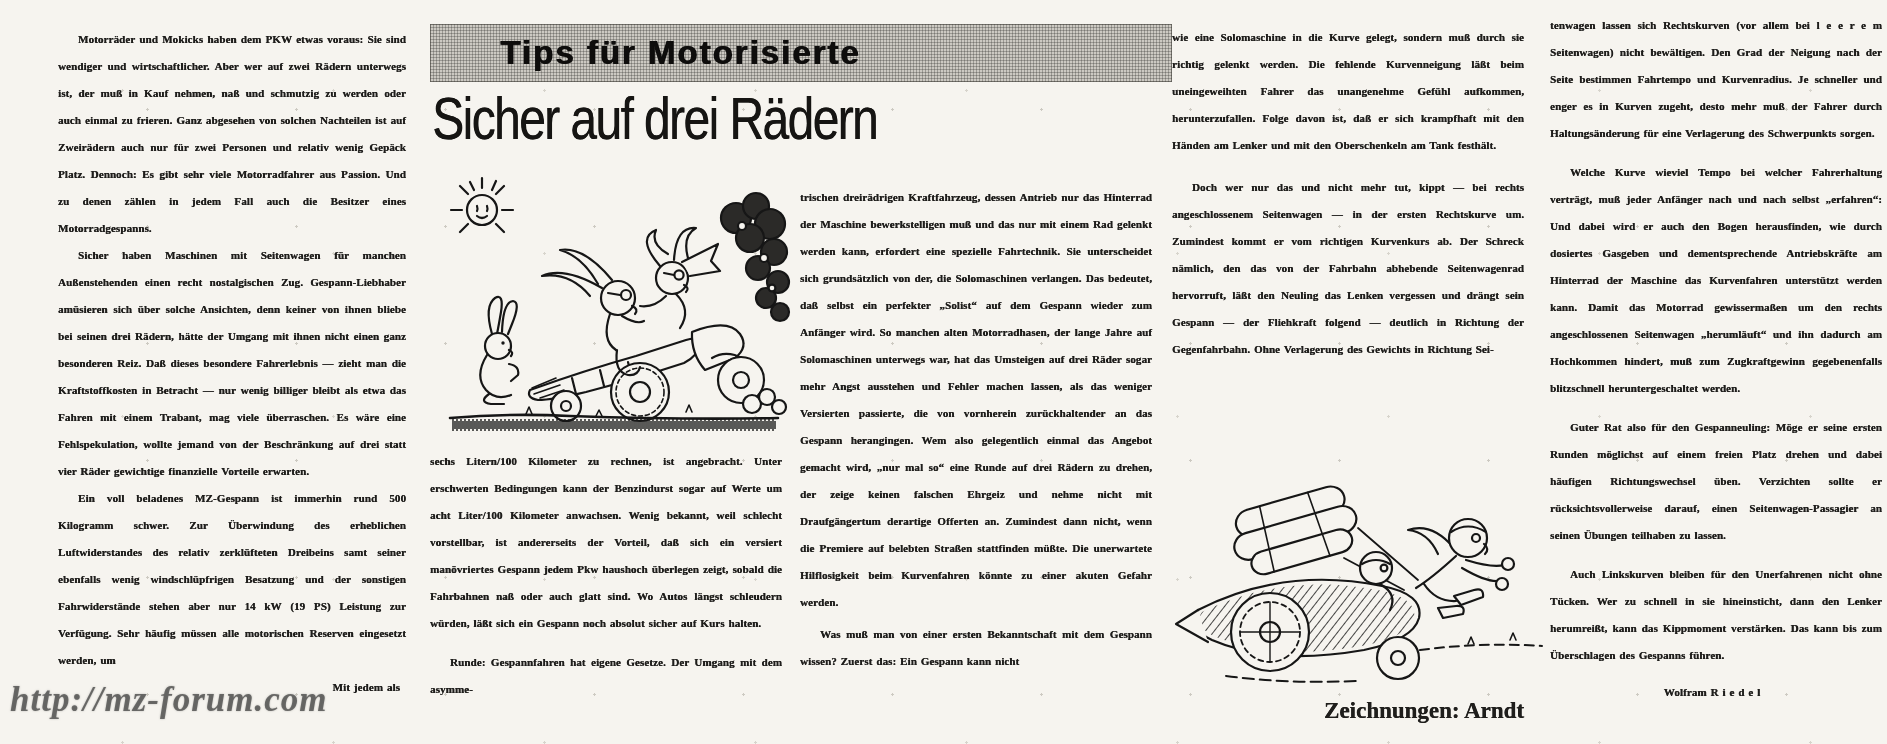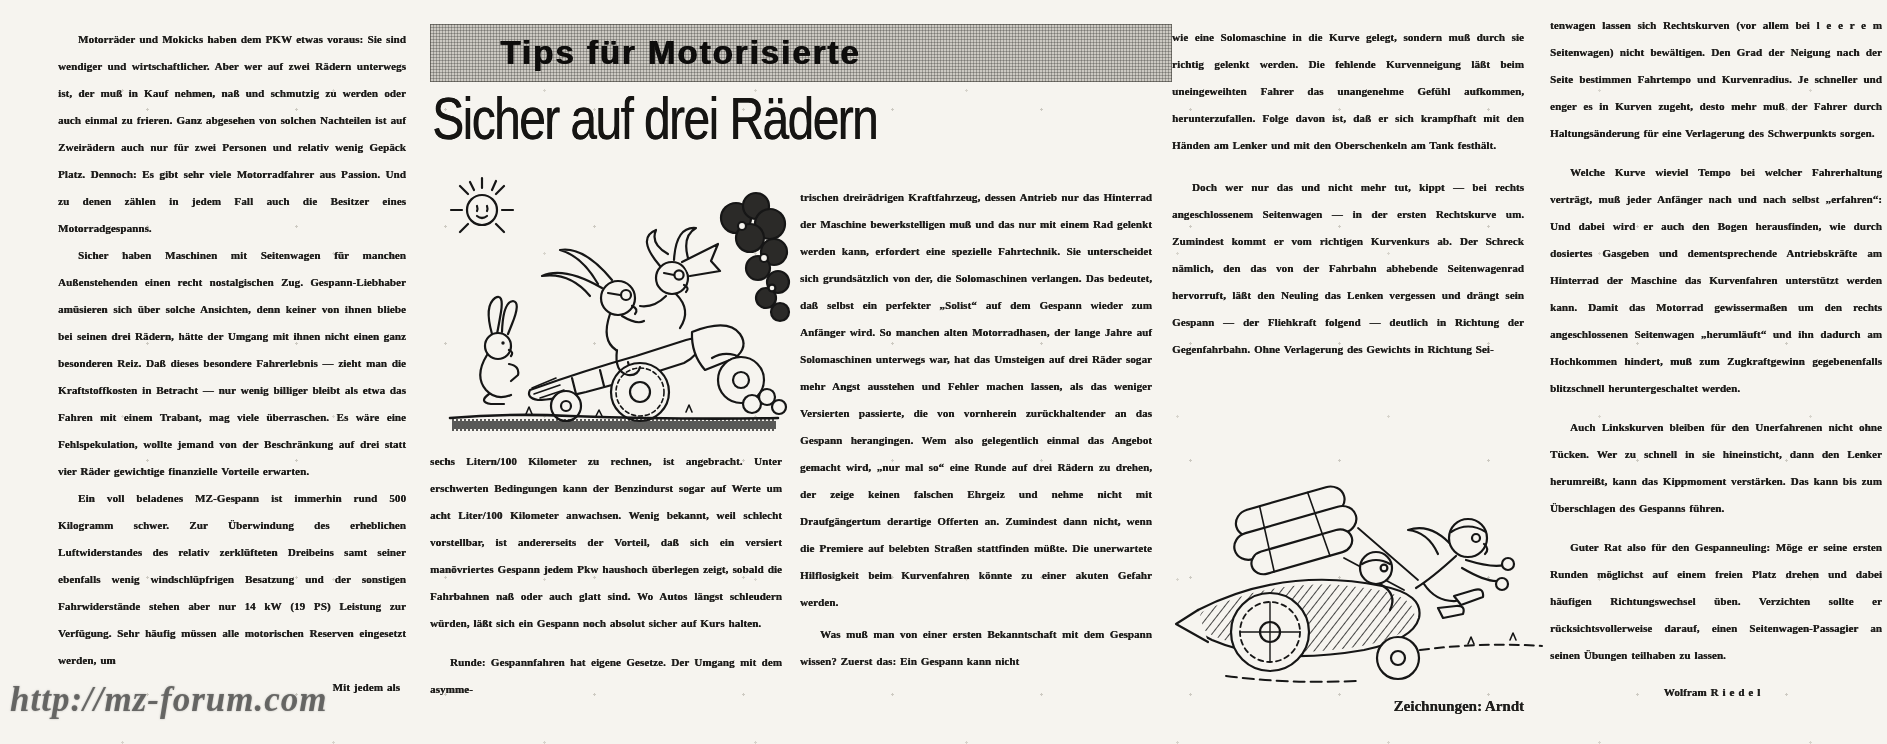--- a/index.html
+++ b/index.html
@@ -71,21 +71,21 @@
     white-space:nowrap;
   }
   #headline span{display:inline-block;transform:scaleX(.8);transform-origin:left top;}
 
   .cartoon{position:absolute;}
   #cartoon1{left:436px;top:166px;width:356px;height:272px;}
   #cartoon2{left:1168px;top:462px;width:380px;height:235px;}
 
   .caption{
     position:absolute;left:1172px;top:698px;width:352px;
-    font-weight:bold;font-size:15px;text-align:right;padding-right:14px;
+    font-weight:bold;font-size:23px;text-align:right;padding-right:14px;
     text-shadow:.3px 0 0 currentColor;
   }
   .signature{
     text-align:center;padding-right:8px;margin-top:10px;
     font-weight:bold;
   }
   #watermark{
     position:absolute;left:10px;top:680px;
     font-family:Liberation Serif, serif;
     font-style:italic;font-weight:bold;
@@ -285,20 +285,20 @@
         <path d="M300,182 l3,-7 l3,7 M342,178 l3,-7 l3,7" stroke-width="1.6"></path>
       </g>
     </g>
   </svg>
 
   <div class="caption">Zeichnungen: Arndt</div>
 
   <div id="col5" class="col">
     <p class="noindent">tenwagen lassen sich Rechtskurven (vor allem bei l e e r e m Seitenwagen) nicht bewältigen. Den Grad der Neigung nach der Seite bestimmen Fahrtempo und Kurvenradius. Je schneller und enger es in Kurven zugeht, desto mehr muß der Fahrer durch Haltungsänderung für eine Verlagerung des Schwerpunkts sorgen.</p>
     <p class="gap-md">Welche Kurve wieviel Tempo bei welcher Fahrerhaltung verträgt, muß jeder Anfänger nach und nach selbst „erfahren“: Und dabei wird er auch den Bogen herausfinden, wie durch dosiertes Gasgeben und dementsprechende Antriebskräfte am Hinterrad der Maschine das Kurvenfahren unterstützt werden kann. Damit das Motorrad gewissermaßen um den rechts angeschlossenen Seitenwagen „herumläuft“ und ihn dadurch am Hochkommen hindert, muß zum Zugkraftgewinn gegebenenfalls blitzschnell heruntergeschaltet werden.</p>
+    <p class="gap-md">Guter Rat also für den Gespanneuling: Möge er seine ersten Runden möglichst auf einem freien Platz drehen und dabei häufigen Richtungswechsel üben. Verzichten sollte er rücksichtsvollerweise darauf, einen Seitenwagen-Passagier an seinen Übungen teilhaben zu lassen.</p>
     <p class="gap-md">Auch Linkskurven bleiben für den Unerfahrenen nicht ohne Tücken. Wer zu schnell in sie hineinsticht, dann den Lenker herumreißt, kann das Kippmoment verstärken. Das kann bis zum Überschlagen des Gespanns führen.</p>
-    <p class="gap-md">Guter Rat also für den Gespanneuling: Möge er seine ersten Runden möglichst auf einem freien Platz drehen und dabei häufigen Richtungswechsel üben. Verzichten sollte er rücksichtsvollerweise darauf, einen Seitenwagen-Passagier an seinen Übungen teilhaben zu lassen.</p>
     <div class="signature">Wolfram R i e d e l</div>
   </div>
 
   <div id="watermark">http://mz-forum.com</div>
 
 </div>
 
 </body></html>

